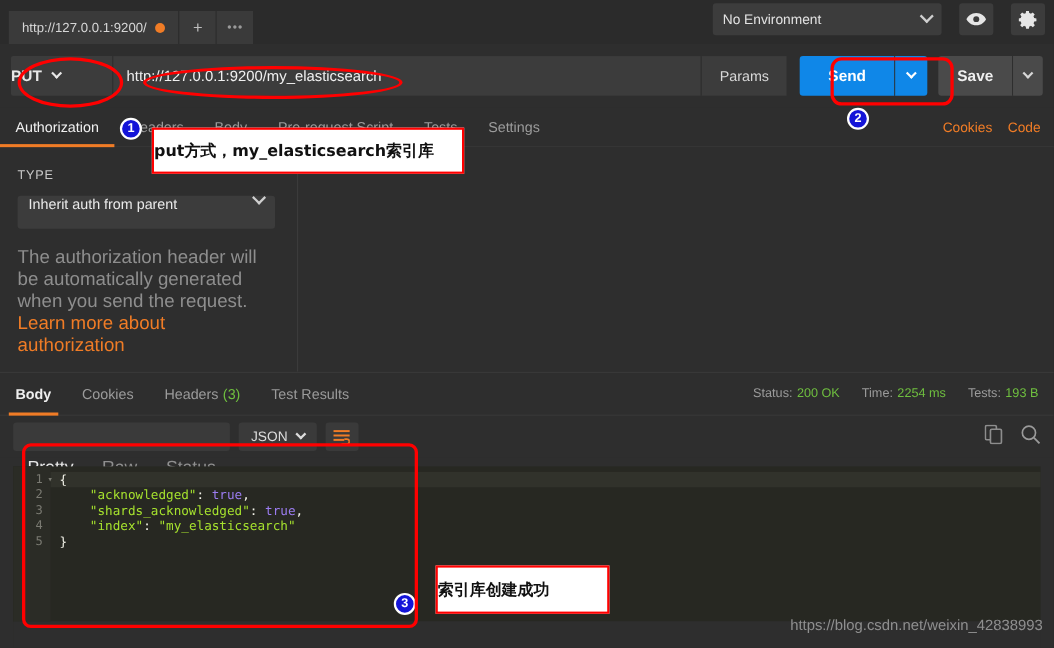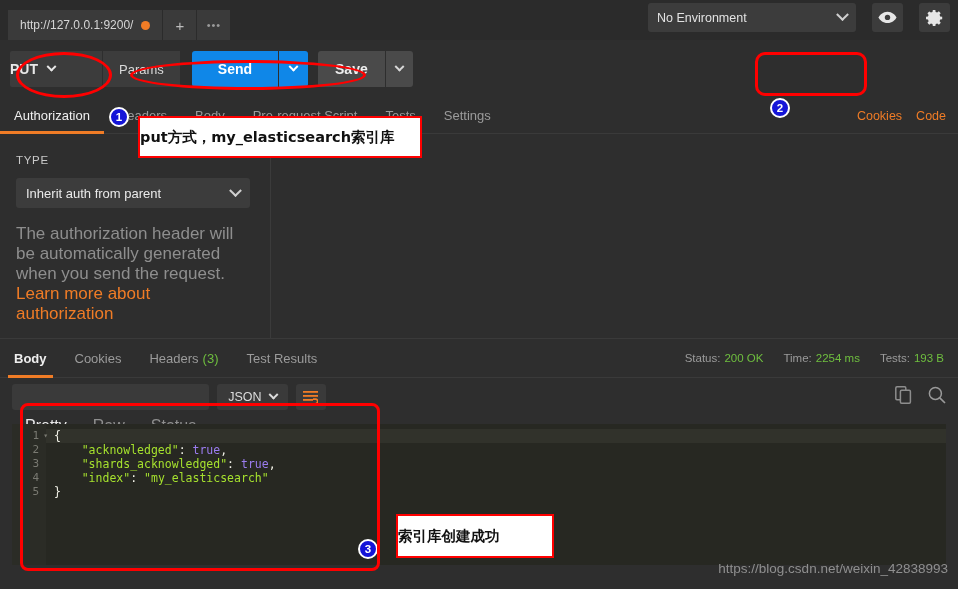--- a/index.html
+++ b/index.html
@@ -122,21 +122,21 @@
   
   .authpanel {
     position: absolute; left: 0; top: 134px; width: 958px; height: 204px;
     background: #2e2e2e; display: flex;
   }
   .auth-left { width: 271px; padding: 20px 18px 0 16px; border-right: 1px solid #3b3b3b; }
   .auth-label { color: #c9c9c9; font-size: 11.5px; letter-spacing: .7px; }
   .auth-select {
     margin-top: 12px; width: 234px; height: 30px; background: #3c3c3c;
     color: #eaeaea; font-size: 13px; border-radius: 3px;
-    display: flex; align-items: center; padding: 0 10px;
+    display: flex; align-items: flex-start; padding: 0 10px;
   }
   .auth-select .chev { margin-left: auto; }
   .auth-help { margin-top: 16px; width: 228px; color: #8e8e8e; font-size: 17px; line-height: 20px; }
   .auth-help a { color: #f07c26; text-decoration: none; }
   .auth-right {
     flex: 1; display: flex; align-items: center; justify-content: center;
     padding: 0 50px;
   }
   .auth-right p {
     color: #8d8d8d; font-size: 12.8px; line-height: 22px; text-align: center; max-width: 580px;
@@ -272,20 +272,21 @@
         </svg>
       </div>
     </div>
   </div>
 
   <div class="urlrow">
     <div class="method-box">
       <span>PUT</span>
       <span class="chev-sm"></span>
     </div>
+    <div class="url-input">http://127.0.0.1:9200/my_elasticsearch</div>
     <div class="params-btn">Params</div>
     <div class="send-wrap">
       <div class="send-btn">Send</div>
       <div class="send-caret">
         <span class="chev-sm"></span>
       </div>
     </div>
     <div class="save-btn">Save</div>
     <div class="save-caret">
       <span class="chev-sm"></span>

